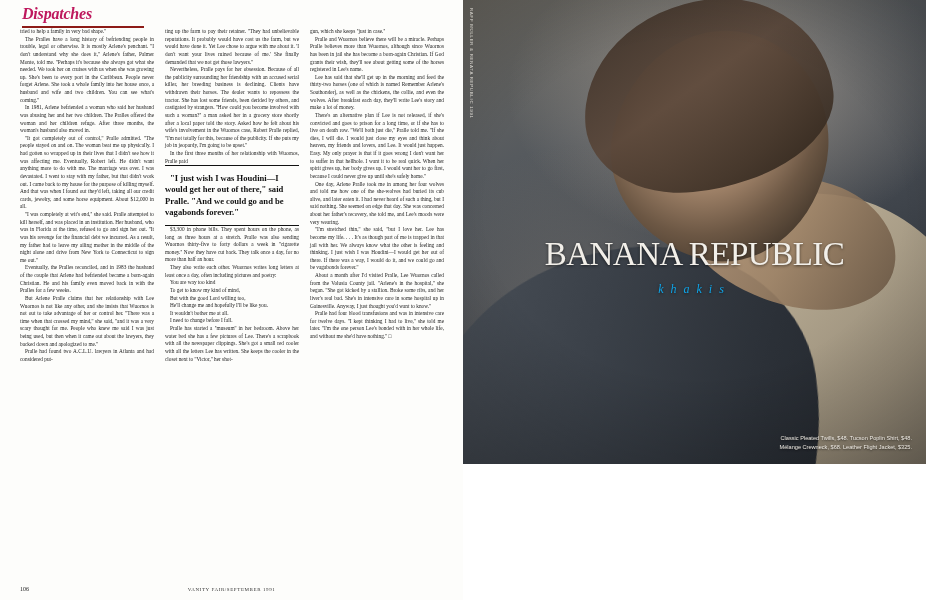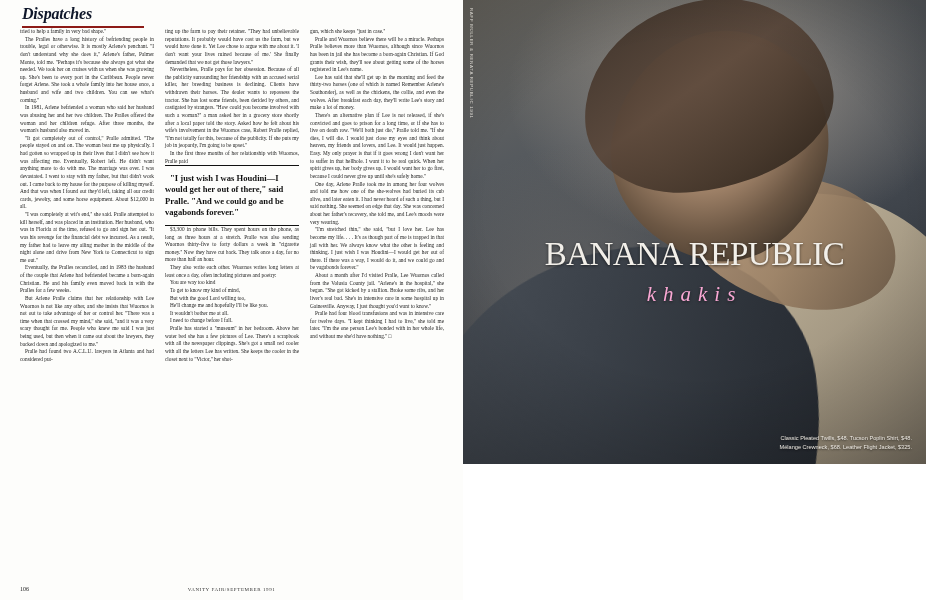--- a/index.html
+++ b/index.html
@@ -28,21 +28,21 @@
     position: absolute;
     left: 22px; top: 6px;
     width: 120px;
   }
   .dispatches-title {
     font-family: "Liberation Serif", serif;
     font-weight: bold;
     font-style: italic;
     font-size: 16px;
     letter-spacing: -0.2px;
-    color: #0f172a;
+    color: #be185d;
     line-height: 1;
     padding-bottom: 2px;
   }
   .dispatches-rule {
     height: 2px;
     background: #8d1b17;
     width: 122px;
     margin-top: 2px;
   }
   .cols {
@@ -198,23 +198,23 @@
     text-shadow: 0 1px 3px rgba(0,0,0,0.55);
     white-space: nowrap;
   }
   .ad-sub {
     position: absolute;
     left: 0; right: 0;
     top: 282px;
     text-align: center;
     font-family: "Liberation Serif", serif;
     font-style: italic;
-    font-size: 21px;
+    font-size: 12px;
     letter-spacing: 7px;
-    color: #f9a8d4;
+    color: #0ea5e9;
     text-shadow: 0 1px 3px rgba(0,0,0,0.5);
   }
   .ad-caption {
     position: absolute;
     left: 0; right: 14px;
     bottom: 12px;
     text-align: right;
     font-family: "Liberation Sans", sans-serif;
     font-size: 5.6px;
     line-height: 1.6;

